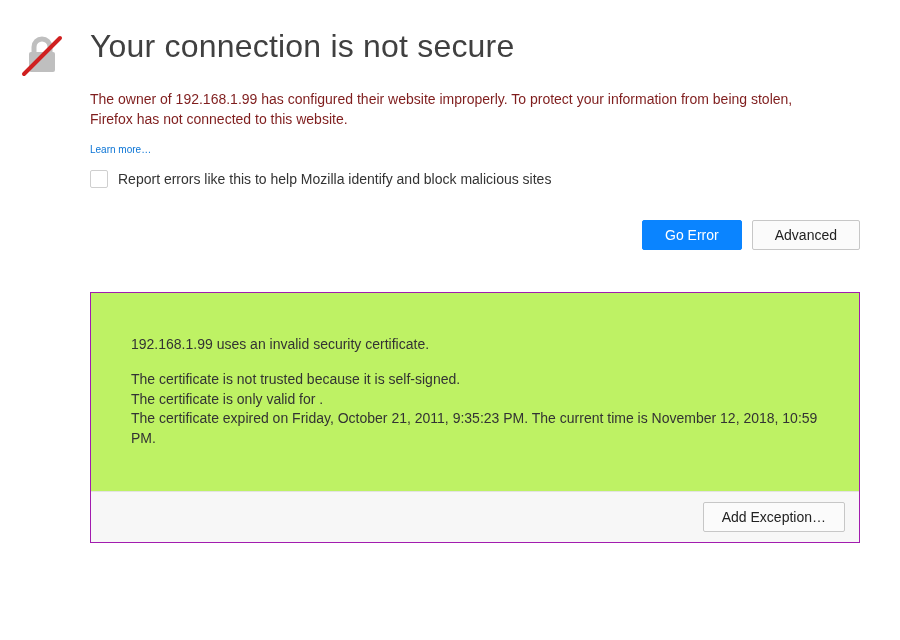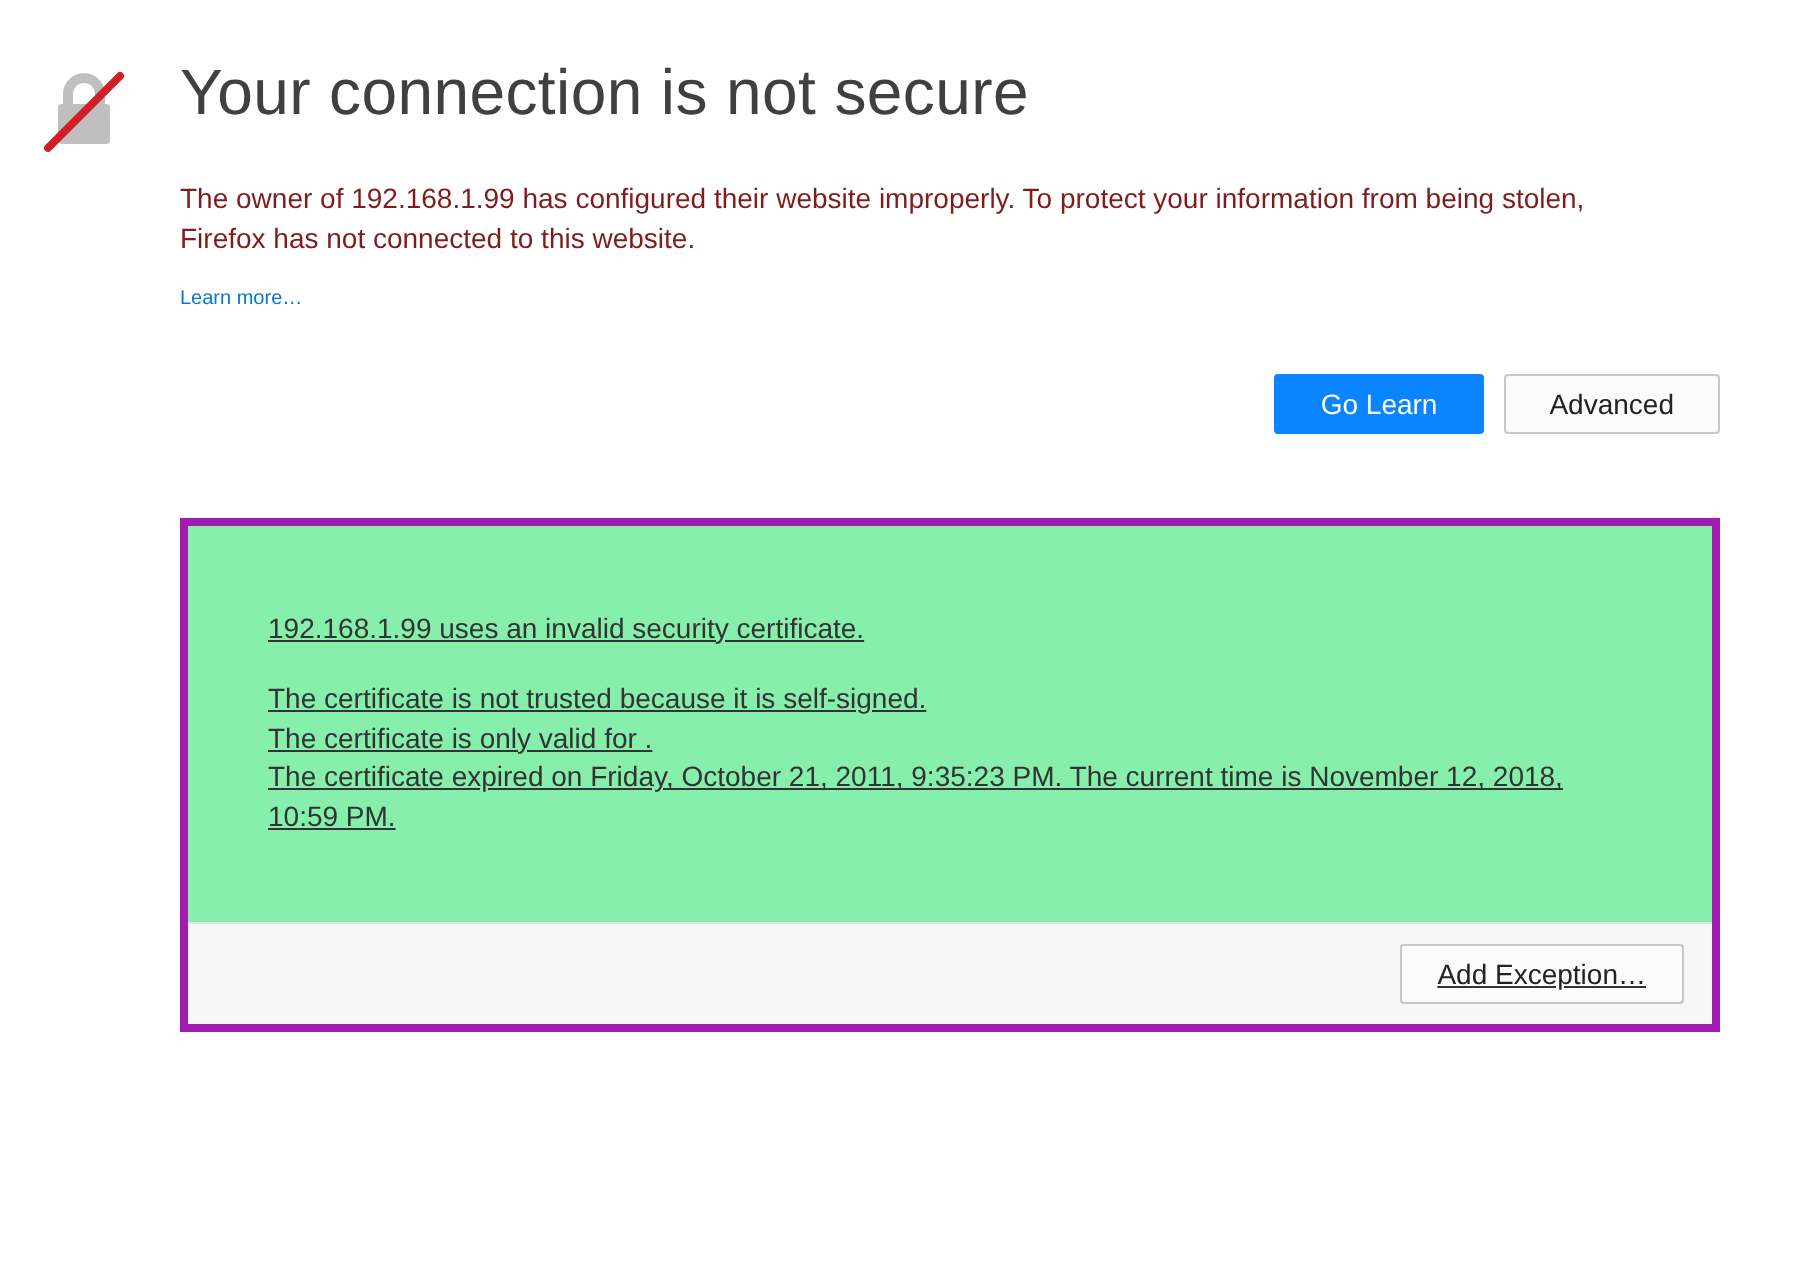--- a/index.html
+++ b/index.html
@@ -75,23 +75,22 @@
       min-width: 92px;
       text-align: center;
     }
     .btn.primary {
       background: #0a84ff;
       border: 1px solid #0a84ff;
       color: #fff;
     }
     .details-box {
       margin-top: 42px;
-      border: 4px solid #a21caf;
-      background: #86efac;
-      text-decoration: underline;
+      border: 1px solid #a21caf;
+      background: #bef264;
     }
     .details-inner {
       padding: 42px 40px 26px 40px;
       font-size: 14px;
       color: #333;
       line-height: 1.4;
     }
     .details-inner p {
       margin: 0;
     }
@@ -124,23 +123,27 @@
       <line x1="6" y1="42" x2="42" y2="6" stroke="#d02020" stroke-width="4" stroke-linecap="round"></line>
     </svg>
   </div>
 
   <h1 class="title">Your connection is not secure</h1>
 
   <p class="body-text">The owner of 192.168.1.99 has configured their website improperly. To protect your information from being stolen, Firefox has not connected to this website.</p>
 
   <a class="learn-more">Learn more…</a>
 
+  <div class="report-row">
+    <div class="checkbox"></div>
+    <span>Report errors like this to help Mozilla identify and block malicious sites</span>
+  </div>
 
   <div class="btn-row">
-    <div class="btn primary">Go Learn</div>
+    <div class="btn primary">Go Error</div>
     <div class="btn">Advanced</div>
   </div>
 
   <div class="details-box">
     <div class="details-inner">
       <p>192.168.1.99 uses an invalid security certificate.</p>
       <div class="gap"></div>
       <p>The certificate is not trusted because it is self-signed.</p>
       <p>The certificate is only valid for .</p>
       <p>The certificate expired on Friday, October 21, 2011, 9:35:23 PM. The current time is November 12, 2018, 10:59 PM.</p>

